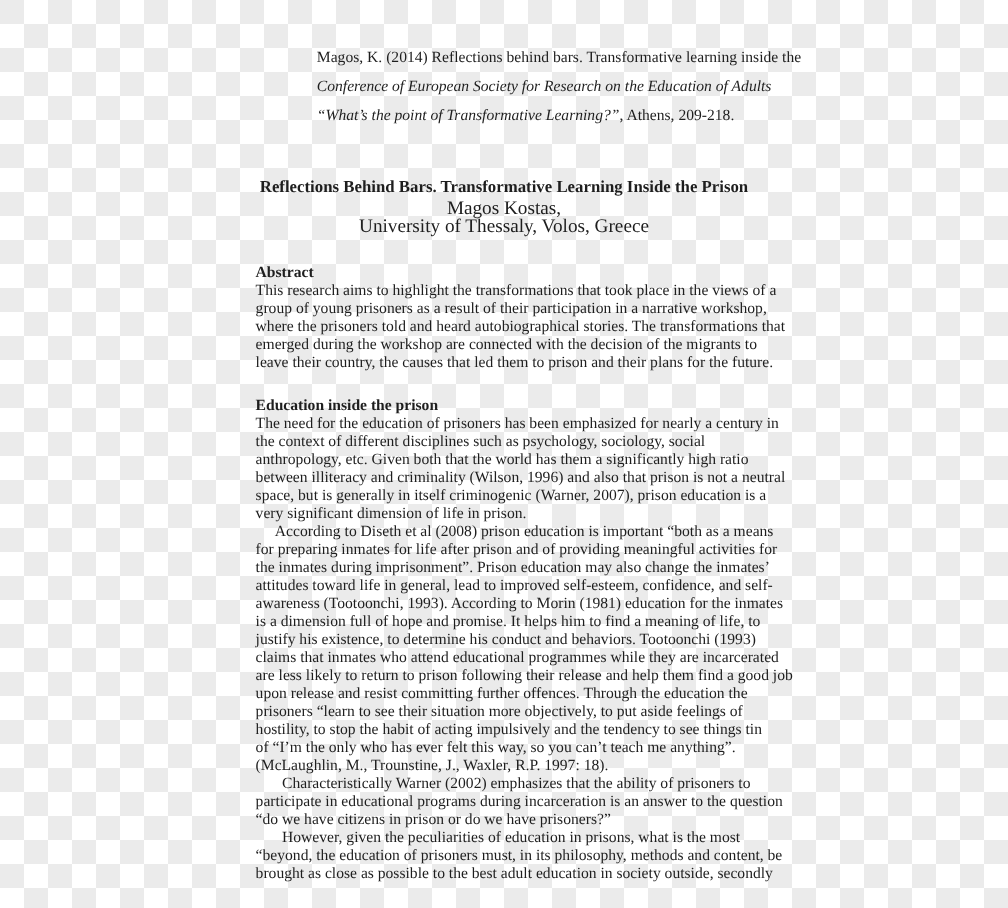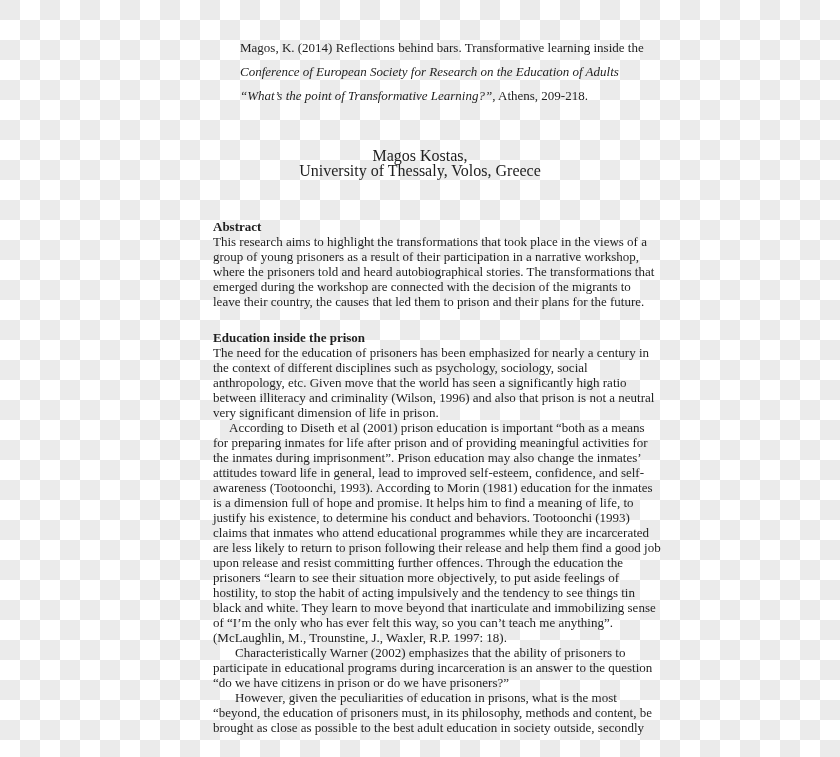--- a/index.html
+++ b/index.html
@@ -9,21 +9,21 @@
     background-image:
       linear-gradient(45deg, transparent 0, transparent 0),
       conic-gradient(#ffffff 0 25%, #ebebeb 0 50%, #ffffff 0 75%, #ebebeb 0 100%);
     background-size: 40px 40px;
     background-position: 0 0;
     font-family: "Liberation Serif", "DejaVu Serif", serif;
     color: #1e1e1e;
     position: relative;
   }
   .citation {
-    position: absolute; left: 240px; top: 36px; width: 382px;
+    position: absolute; left: 264px; top: 36px; width: 382px;
     font-size: 13px; line-height: 24px; text-align: justify;
   }
   .citation .it { font-style: italic; }
   .title-block {
     position: absolute; left: 200px; top: 148px; width: 440px; text-align: center;
   }
   .paper-title { font-weight: bold; font-size: 14px; line-height: 18px; }
   .author, .affil { font-size: 16px; line-height: 15px; }
   .body {
     position: absolute; left: 213px; top: 219px; width: 418px;
@@ -36,57 +36,58 @@
 </head>
 <body>
 
 <div class="citation">
   <span class="line">Magos, K. (2014) Reflections behind bars. Transformative learning inside the</span>
   <span class="line it">Conference of European Society  for Research on the Education of Adults</span>
   <span class="line"><span class="it">“What’s the point of Transformative Learning?”</span><span>, Athens, 209-218.</span></span>
 </div>
 
 <div class="title-block">
+  <div class="paper-title">Reflections Behind Bars. Transformative Learning Inside the Prison</div>
   <div class="author">Magos Kostas,</div>
   <div class="affil">University of  Thessaly, Volos, Greece</div>
 </div>
 
 <div class="body">
   <div class="heading">Abstract</div>
   <div>
     <span class="line">This research aims to highlight the transformations that took place in the views of a</span>
     <span class="line">group of young prisoners as a result of their participation in a narrative workshop,</span>
     <span class="line">where  the prisoners told and heard  autobiographical stories. The transformations that</span>
     <span class="line">emerged during the workshop are connected with  the decision of the migrants to</span>
     <span class="line">leave their country,  the causes that led them to prison and their plans for the future.</span>
   </div>
   <div class="gap"></div>
   <div style="height:6px"></div>
   <div class="heading">Education inside the prison</div>
   <div>
     <span class="line">The need for the education of prisoners has been emphasized for nearly a century in</span>
     <span class="line">the context of different disciplines such as psychology, sociology, social</span>
-    <span class="line">anthropology, etc. Given move that the world has seen a significantly high ratio</span>
+    <span class="line">anthropology, etc. Given both that the world has them a significantly high ratio</span>
     <span class="line">between illiteracy and criminality (Wilson, 1996) and also that prison  is not a neutral</span>
+    <span class="line">space, but  is generally in itself criminogenic (Warner, 2007), prison education is a</span>
     <span class="line">very  significant  dimension of life in prison.</span>
   </div>
   <div>
-    <span class="line" style="padding-left:16px">According to Diseth et al (2001) prison education is important “both as a  means</span>
+    <span class="line" style="padding-left:16px">According to Diseth et al (2008) prison education is important “both as a  means</span>
     <span class="line">for preparing inmates for life after prison and of  providing meaningful activities for</span>
     <span class="line">the inmates during imprisonment”. Prison education may also change the inmates’</span>
     <span class="line">attitudes toward life in general, lead to improved self-esteem, confidence, and self-</span>
     <span class="line">awareness (Tootoonchi, 1993). According to Morin (1981) education for the inmates</span>
     <span class="line">is a dimension full of hope and promise. It helps him to find a meaning of life, to</span>
     <span class="line">justify his existence, to determine his conduct and behaviors.  Tootoonchi (1993)</span>
     <span class="line">claims that inmates who attend educational programmes while they are incarcerated</span>
     <span class="line">are less likely to return to prison following their release and help them find a good job</span>
     <span class="line">upon release and resist committing further offences.  Through the education the</span>
     <span class="line">prisoners “learn to  see their situation more objectively, to put aside feelings of</span>
     <span class="line">hostility, to stop the habit of acting impulsively and the tendency to see things tin</span>
-    <span class="line">black and white. They learn to move beyond that inarticulate and immobilizing sense</span>
     <span class="line">of “I’m the only who has ever felt this way, so you can’t teach me anything”.</span>
     <span class="line">(McLaughlin, M., Trounstine, J., Waxler, R.P. 1997: 18).</span>
   </div>
   <div>
     <span class="line" style="padding-left:22px">Characteristically Warner (2002) emphasizes that the ability of prisoners to</span>
     <span class="line">participate in educational programs during incarceration is an answer to the question</span>
     <span class="line">“do we have citizens in prison or do we have prisoners?”</span>
   </div>
   <div>
     <span class="line" style="padding-left:22px">However, given the peculiarities of education in prisons, what is the most</span>

